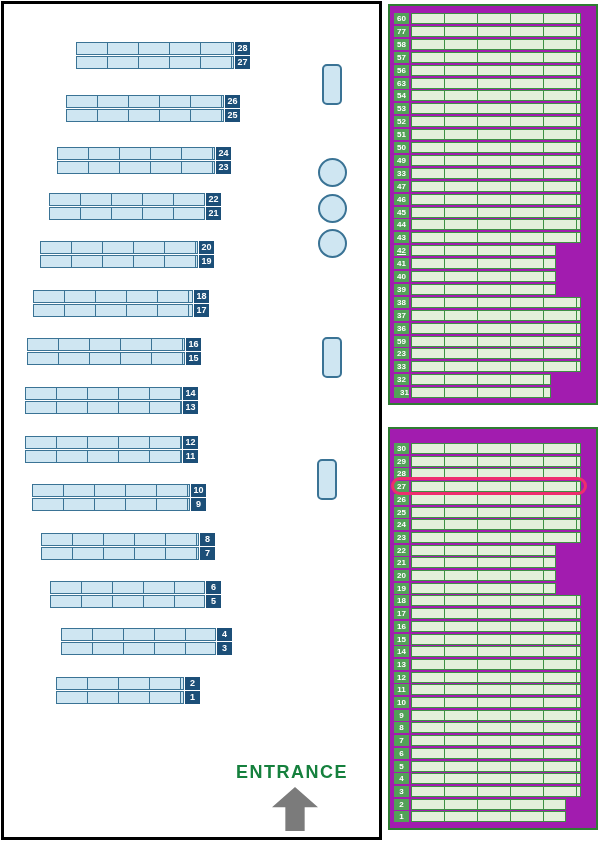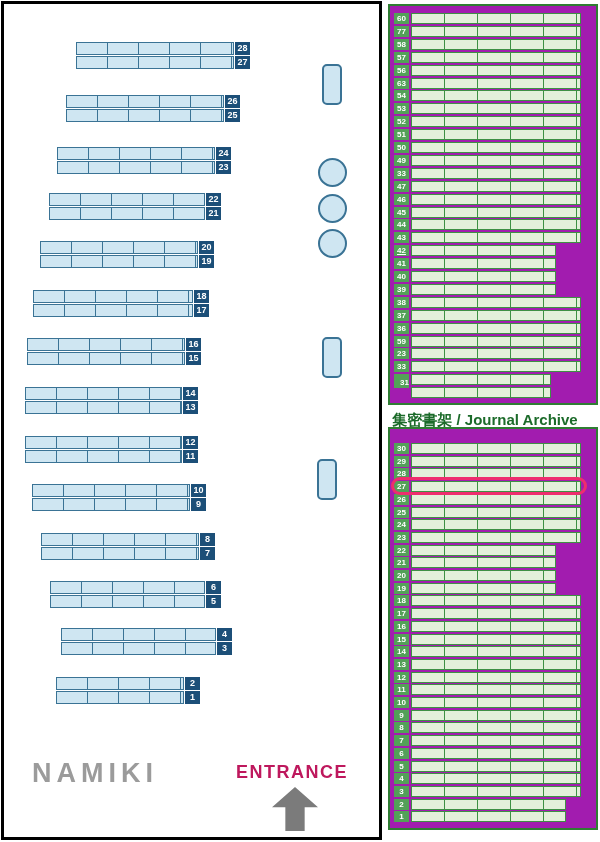--- a/index.html
+++ b/index.html
@@ -50,21 +50,21 @@
     position:absolute;border:3px solid var(--highlight,#ee2d6e);
     border-radius:9px;z-index:5;background:transparent;
   }
   .archive-label{
     position:absolute;left:372px;top:411px;width:226px;text-align:center;
     font-size:15px;font-weight:bold;color:var(--label-color,#1c6b2a);
     white-space:nowrap;
   }
   .entrance-label{
     position:absolute;left:236px;top:762px;
-    font-size:18px;font-weight:bold;color:#be185d;letter-spacing:1.5px;
+    font-size:18px;font-weight:bold;color:#15803d;letter-spacing:1.5px;
   }
   .entrance-arrow{
     position:absolute;left:272px;top:787px;width:46px;height:44px;
     background:var(--arrow-color,#7b7b7b);
     clip-path:polygon(50% 0,100% 46%,71% 46%,71% 100%,29% 100%,29% 46%,0 46%);
   }
   .library-title{
     position:absolute;left:32px;top:756px;
     font-size:27px;font-weight:bold;color:var(--title-color,#9b9b9b);
     letter-spacing:5px;line-height:34px;
@@ -162,21 +162,20 @@
       </div>
       <div class="fixture rect" style="left: 322px; top: 64px; width: 20px; height: 41px;"></div>
       <div class="fixture circle" style="left: 318px; top: 158px; width: 29px; height: 29px;"></div>
       <div class="fixture circle" style="left: 318px; top: 194px; width: 29px; height: 29px;"></div>
       <div class="fixture circle" style="left: 318px; top: 229px; width: 29px; height: 29px;"></div>
       <div class="fixture rect" style="left: 322px; top: 337px; width: 20px; height: 41px;"></div>
       <div class="fixture rect" style="left: 317px; top: 459px; width: 20px; height: 41px;"></div>
     </div>
 
   <div class="library-title">
-    <div>NAMIKI</div>
   </div>
 
   <div class="entrance-label">ENTRANCE</div>
   <div class="entrance-arrow"></div>
 
   <div id="archive-top" class="panel" style="left:388px;top:4px;width:210px;height:401px;">
       <div class="badge-green" style="left: 4px; top: 7px;">60</div>
       <div class="bar-green" style="left: 21px; top: 7px; width: 170px;"></div>
       <div class="badge-green" style="left: 4px; top: 20px;">77</div>
       <div class="bar-green" style="left: 21px; top: 20px; width: 170px;"></div>
@@ -227,25 +226,24 @@
       <div class="badge-green" style="left: 4px; top: 317px;">36</div>
       <div class="bar-green" style="left: 21px; top: 317px; width: 170px;"></div>
       <div class="badge-green" style="left: 4px; top: 330px;">59</div>
       <div class="bar-green" style="left: 21px; top: 330px; width: 170px;"></div>
       <div class="badge-green" style="left: 4px; top: 342px;">23</div>
       <div class="bar-green" style="left: 21px; top: 342px; width: 170px;"></div>
       <div class="badge-green" style="left: 4px; top: 355px;">33</div>
       <div class="bar-green" style="left: 21px; top: 355px; width: 170px;"></div>
       <div class="badge-green" style="left: 4px; top: 368px;">32</div>
       <div class="bar-green" style="left: 21px; top: 368px; width: 140px;"></div>
-      <div class="badge-green" style="left: 4px; top: 371px; text-align: right;">31</div>
+      <div class="badge-green" style="left: 4px; top: 381px; text-align: right;">31</div>
       <div class="bar-green" style="left: 21px; top: 381px; width: 140px;"></div>
     </div>
 
-  <div class="archive-label">集密書架 / Journal Archive</div>
 
   <div id="archive-bottom" class="panel" style="left:388px;top:427px;width:210px;height:403px;">
       <div class="badge-green" style="left: 4px; top: 14px;">30</div>
       <div class="bar-green" style="left: 21px; top: 14px; width: 170px;"></div>
       <div class="badge-green" style="left: 4px; top: 27px;">29</div>
       <div class="bar-green" style="left: 21px; top: 27px; width: 170px;"></div>
       <div class="badge-green" style="left: 4px; top: 39px;">28</div>
       <div class="bar-green" style="left: 21px; top: 39px; width: 170px;"></div>
       <div class="badge-green" style="left: 4px; top: 52px;">27</div>
       <div class="bar-green" style="left: 21px; top: 52px; width: 170px;"></div>

